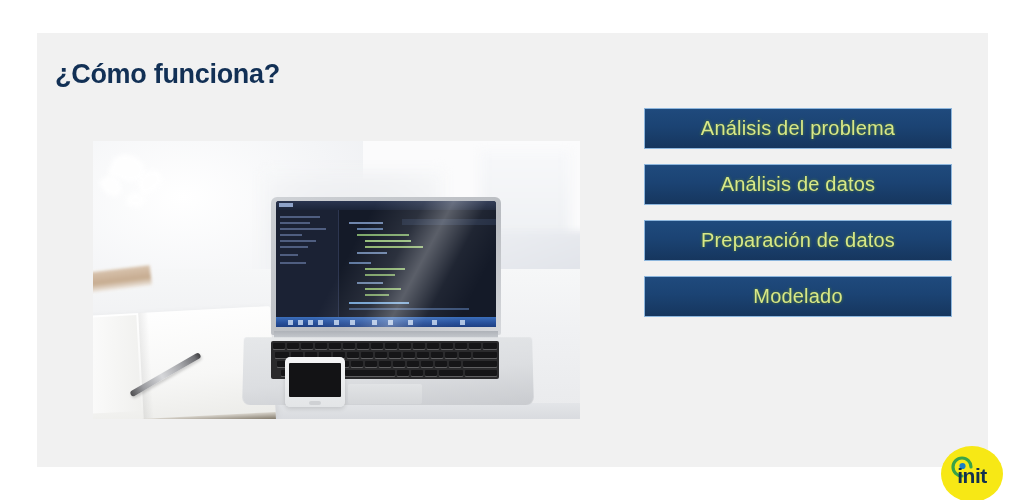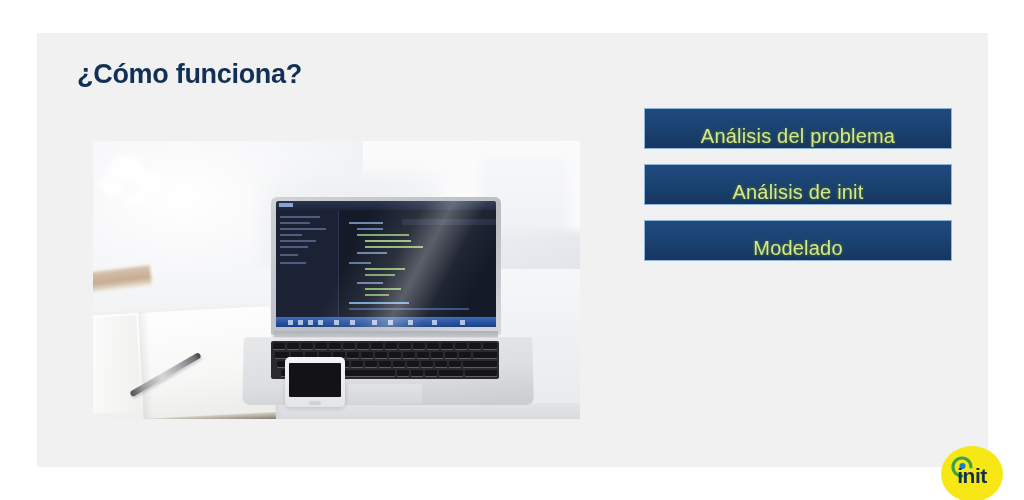--- a/index.html
+++ b/index.html
@@ -22,21 +22,21 @@
     top: 33px;
     width: 951px;
     height: 434px;
     background: #f1f1f1;
     overflow: hidden;
   }
 
   
   #slide-title {
     position: absolute;
-    left: 40px;
+    left: 18px;
     top: 26px;
     font-size: 27px;
     font-weight: bold;
     color: #123055;
     letter-spacing: -0.3px;
     white-space: nowrap;
   }
 
   
   #photo {
@@ -224,21 +224,21 @@
     width: 308px;
   }
   .step-btn {
     position: relative;
     height: 41px;
     margin-bottom: 15px;
     background: linear-gradient(180deg, #1f4a7d 0%, #1b4373 45%, #16365e 100%);
     border: 1px solid #8db6dd;
     box-sizing: border-box;
     display: flex;
-    align-items: flex-end;
+    align-items: center;
     justify-content: center;
   }
   .step-btn.dark {
     background: #000000;
     border: 1px solid #000000;
   }
   .step-label {
     font-size: 20px;
     color: #d7e88a;
     text-shadow: 0 0 3px rgba(110,160,60,.85), 0 0 1px rgba(0,0,0,.6);
@@ -417,23 +417,26 @@
     </div>
   </div>
 
   <div id="steps">
 
     <div class="step-btn">
       <span class="step-label">Análisis del problema</span>
     </div>
 
     <div class="step-btn">
-      <span class="step-label">Análisis de init</span>
-    </div>
-
+      <span class="step-label">Análisis de datos</span>
+    </div>
+
+    <div class="step-btn">
+      <span class="step-label">Preparación de datos</span>
+    </div>
 
     <div class="step-btn">
       <span class="step-label">Modelado</span>
     </div>
 
 
 
   </div>
 </div>
 

